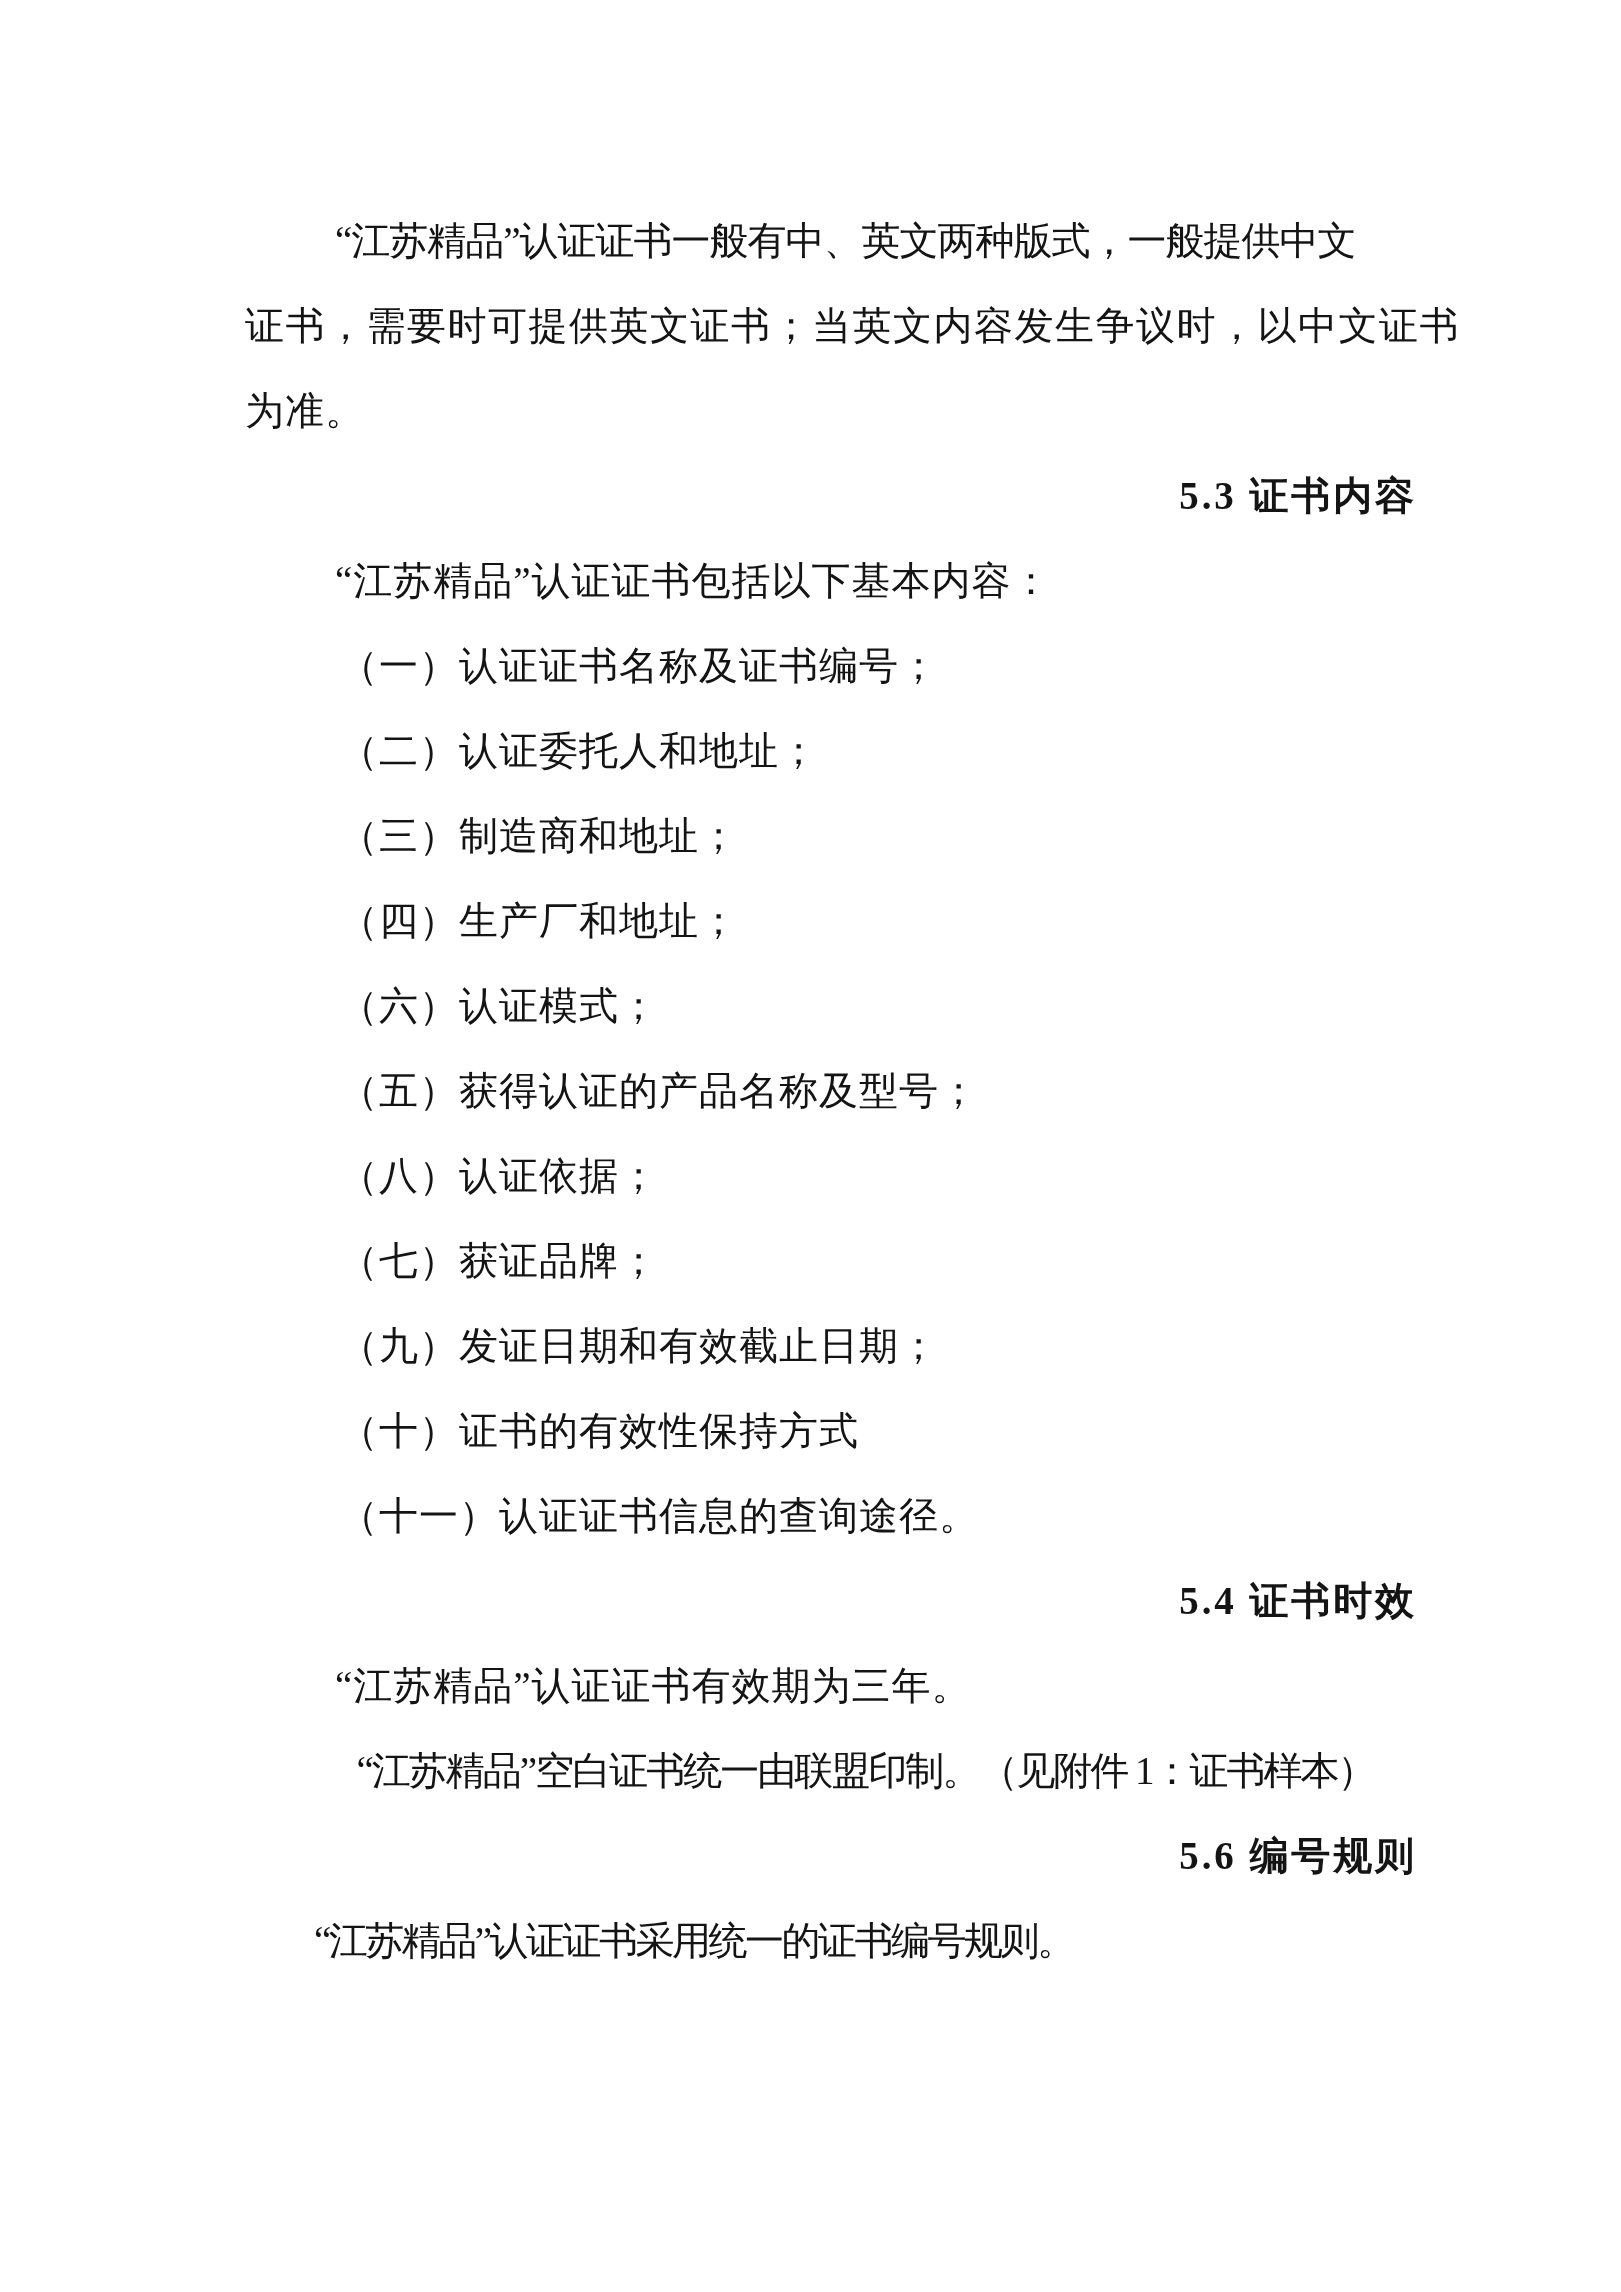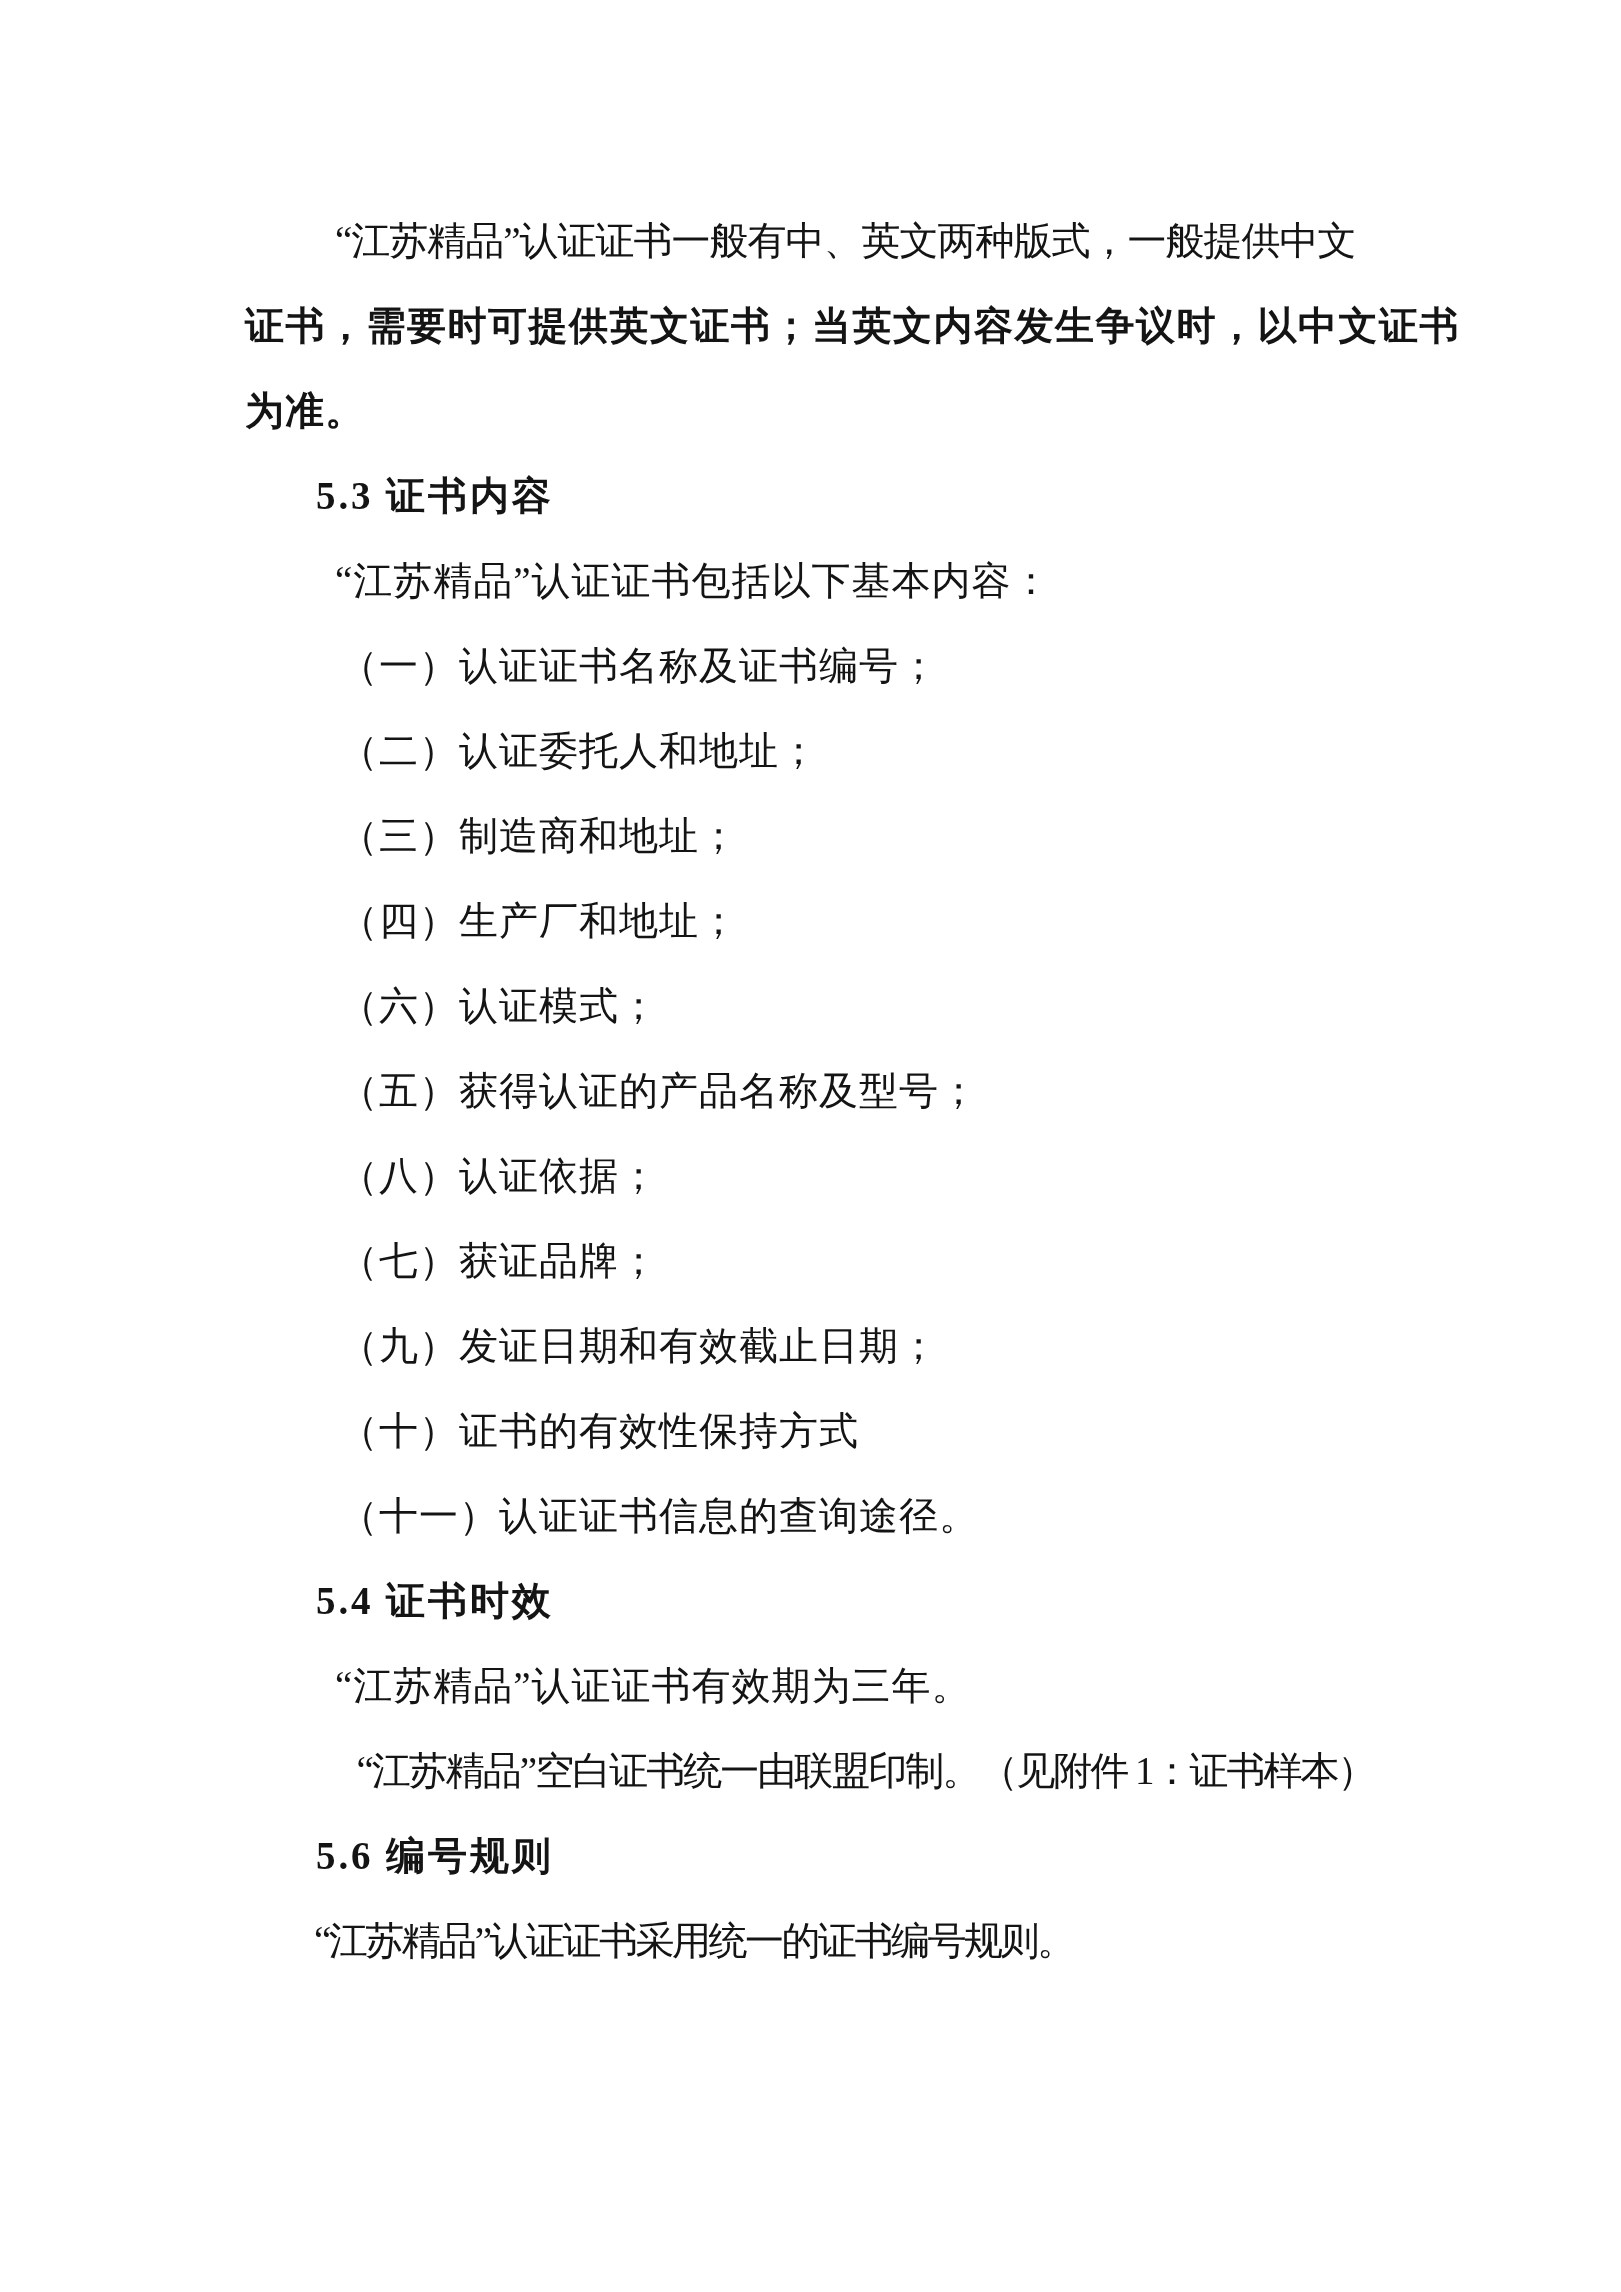--- a/index.html
+++ b/index.html
@@ -30,22 +30,22 @@
     font-size: 39px;
     letter-spacing: 1px;
     white-space: pre;
     text-align: left;
   }
   .heading {
     font-weight: bold;
     letter-spacing: 2.9px;
   }
   
-  .ind-none { padding-left: 0; font-weight: bold; }
-  .ind-h    { padding-left: 71px; }   
+  .ind-none { padding-left: 0; }
+  .ind-h    { padding-left: 71px; text-align: right; }   
   .ind-lg   { padding-left: 90px; }   
   .ind-li   { padding-left: 94px; }   
   .ind-sm   { padding-left: 69px; }   
   
   .ls-n1  { letter-spacing: -1px; }
   .ls-p15 { letter-spacing: 1.5px; }
   .ls-n2  { letter-spacing: -2px; text-align: center; }
   .ls-n25 { letter-spacing: -2.5px; }
 </style>
 </head>

